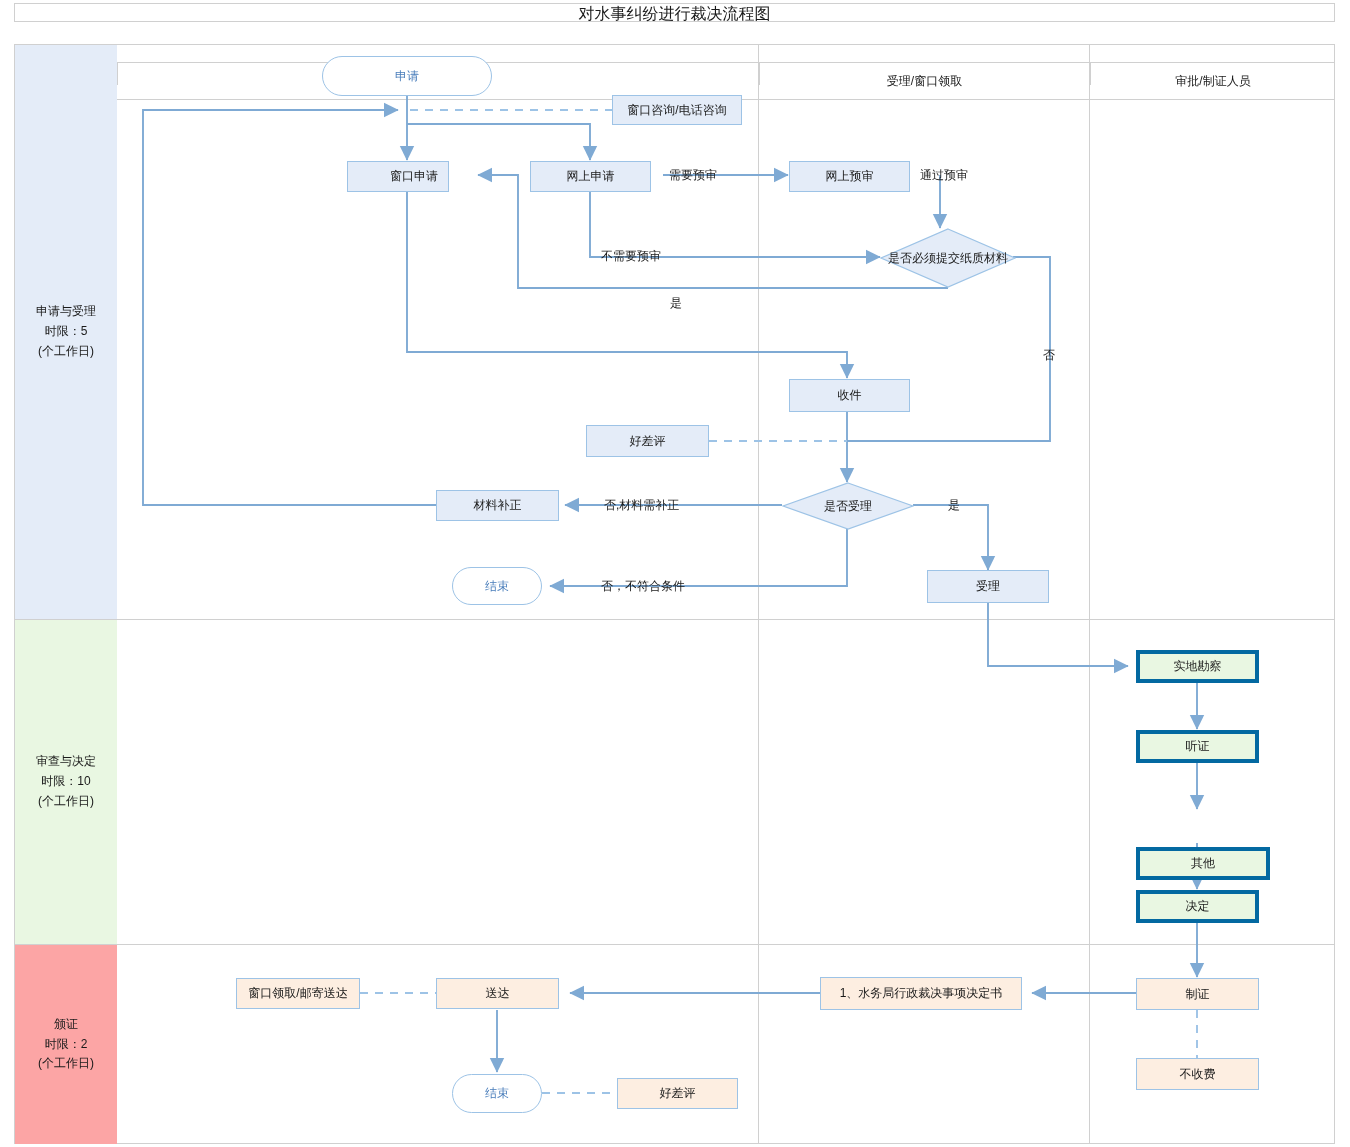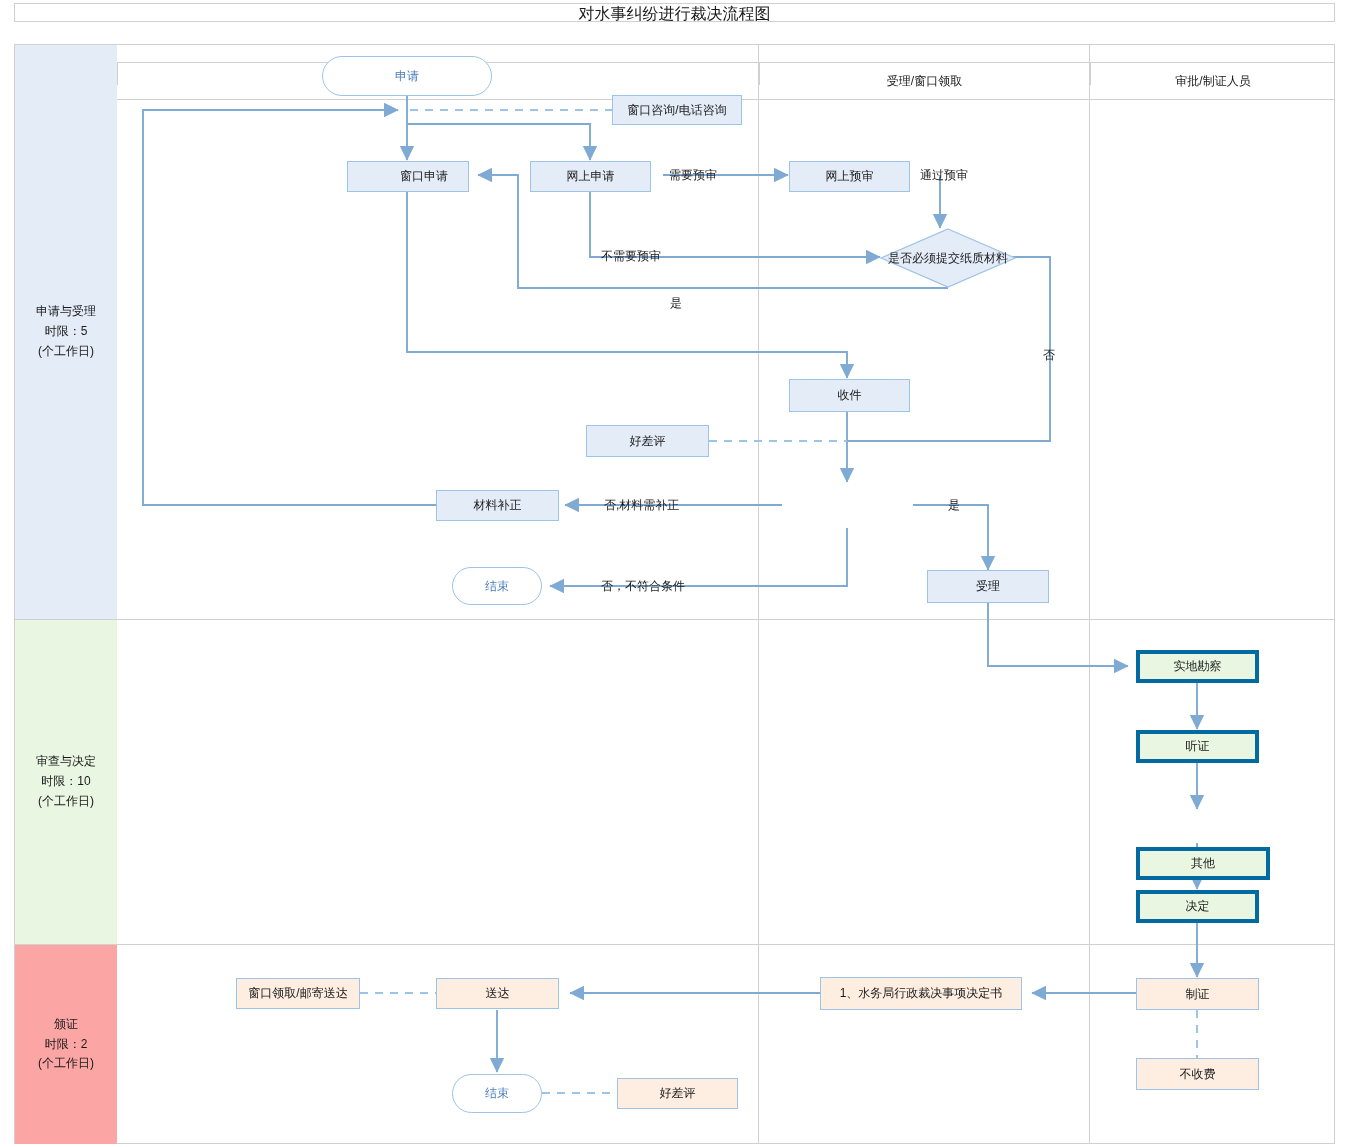--- a/index.html
+++ b/index.html
@@ -134,34 +134,40 @@
 
       <path d="M542,1093 L617,1093"></path>
 
       <path d="M1197,1010 L1197,1058"></path>
     </g>
   </svg>
 
   <div class="node term" style="left:322px;top:56px;width:170px;height:40px;">申请</div>
   <div class="node blue" style="left:612px;top:95px;width:130px;height:30px;">窗口咨询/电话咨询</div>
 
-  <div class="node blue" style="left:347px;top:161px;width:122px;height:31px;padding-left:32px;">窗口申请</div>
+  <div class="node blue" style="left:347px;top:161px;width:102px;height:31px;padding-left:32px;">窗口申请</div>
   <div class="node blue" style="left:530px;top:161px;width:121px;height:31px;">网上申请</div>
   <div class="node blue" style="left:789px;top:161px;width:121px;height:31px;">网上预审</div>
 
   <div class="diamond-wrap" style="left:880px;top:228px;width:136px;height:60px;">
     <svg width="136" height="60" viewBox="0 0 136 60">
         <polygon points="68,1 135,30 68,59 1,30" fill="#e4ecf8" stroke="#9dc3e6" stroke-width="1.2"></polygon>
       </svg>
     <div class="diamond-label">是否必须提交纸质材料</div>
   </div>
 
   <div class="node blue" style="left:789px;top:379px;width:121px;height:33px;">收件</div>
   <div class="node blue" style="left:586px;top:425px;width:123px;height:32px;">好差评</div>
 
+  <div class="diamond-wrap" style="left:782px;top:482px;width:132px;height:48px;">
+    <svg width="132" height="48" viewBox="0 0 132 48">
+        <polygon points="66,1 131,24 66,47 1,24" fill="#e4ecf8" stroke="#9dc3e6" stroke-width="1.2"></polygon>
+      </svg>
+    <div class="diamond-label">是否受理</div>
+  </div>
 
   <div class="node blue" style="left:436px;top:490px;width:123px;height:31px;">材料补正</div>
   <div class="node term" style="left:452px;top:567px;width:90px;height:38px;">结束</div>
   <div class="node blue" style="left:927px;top:570px;width:122px;height:33px;">受理</div>
 
   <div class="node green" style="left:1136px;top:650px;width:123px;height:33px;">实地勘察</div>
   <div class="node green" style="left:1136px;top:730px;width:123px;height:33px;">听证</div>
   <div class="node green" style="left:1136px;top:810px;width:134px;height:33px;margin-top:37px;">其他</div>
   <div class="node green" style="left:1136px;top:890px;width:123px;height:33px;">决定</div>
 

